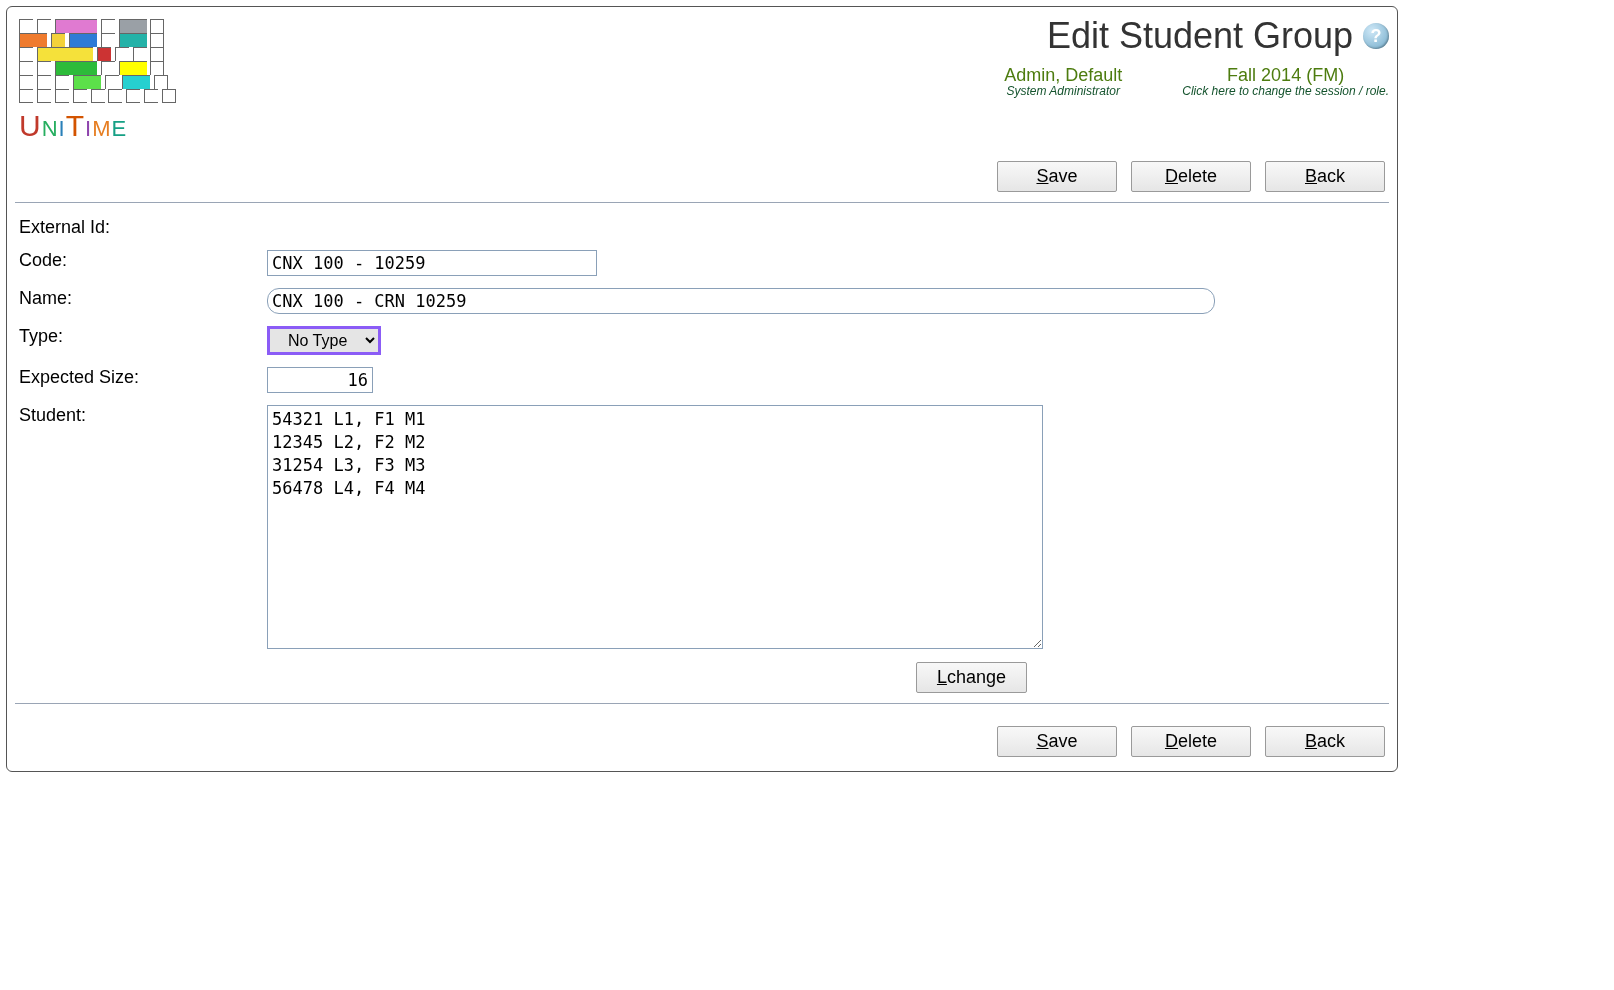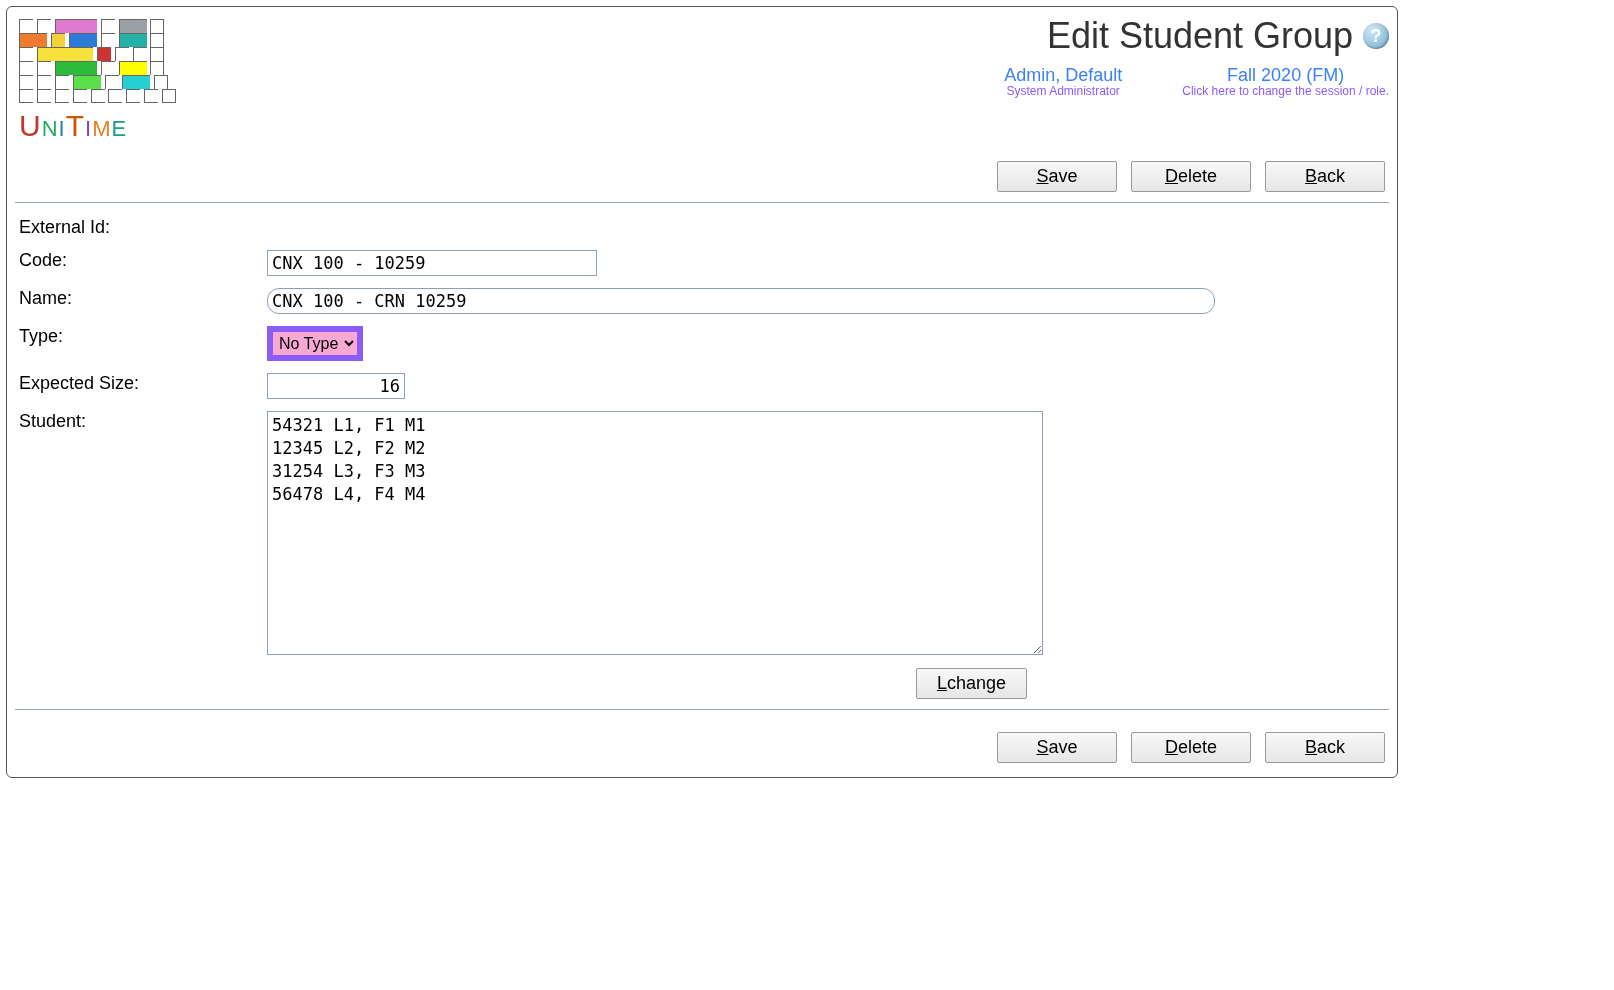--- a/index.html
+++ b/index.html
@@ -78,24 +78,25 @@
     cursor: pointer;
   }
   .session-row {
     display: flex;
     justify-content: flex-end;
     gap: 60px;
     margin-top: 8px;
     font-family: Arial, sans-serif;
   }
   .session-col { text-align: center; }
-  .session-main { font-size: 18px; color: #3b82f6; }
+  .session-main { font-size: 18px; color: #4d7c0f; }
   .session-sub {
     font-size: 12px;
-    color: #8b5cf6;
+    font-style: italic;
+    color: #14532d;
     margin-top: -2px;
   }
 
   .button-row {
     display: flex;
     justify-content: flex-end;
     gap: 14px;
     padding: 14px 4px 6px 0;
   }
   .btn {
@@ -122,27 +123,27 @@
   input.text, select.sel, textarea.ta {
     font-family: Verdana, monospace;
     font-size: 17px;
     padding: 2px 4px;
     border: 1px solid #8aa0b8;
     background: #fff;
     box-sizing: border-box;
   }
   #input-code { width: 330px; }
   #input-name { width: 948px; border-radius: 12px; }
-  #input-size { width: 138px; text-align: right; }
+  #input-size { width: 106px; text-align: right; }
   select.sel {
     font-family: Arial, sans-serif;
     font-size: 16px;
-    padding: 2px 2px;
-    border: 6px solid #8b5cf6;
-    background: #f9a8d4;
+    padding: 2px 14px;
+    border: 3px solid #8b5cf6;
+    background: #e5e5e5;
   }
   textarea.ta {
     width: 776px;
     height: 244px;
     resize: both;
     font-family: Verdana, monospace;
     font-size: 17px;
     line-height: 1.35;
   }
   .lookup-row {
@@ -219,21 +220,21 @@
 
     <div class="title-block">
       <span class="page-title">Edit Student Group</span>
       <span class="help-icon">?</span>
       <div class="session-row">
         <div class="session-col">
           <div class="session-main">Admin, Default</div>
           <div class="session-sub">System Administrator</div>
         </div>
         <div class="session-col">
-          <div class="session-main">Fall 2020 (FM)</div>
+          <div class="session-main">Fall 2014 (FM)</div>
           <div class="session-sub">Click here to change the session / role.</div>
         </div>
       </div>
     </div>
   </div>
 
   <div class="button-row">
     <button class="btn"><span class="ul">S</span><span>ave</span></button>
     <button class="btn"><span class="ul">D</span><span>elete</span></button>
     <button class="btn"><span class="ul">B</span><span>ack</span></button>

